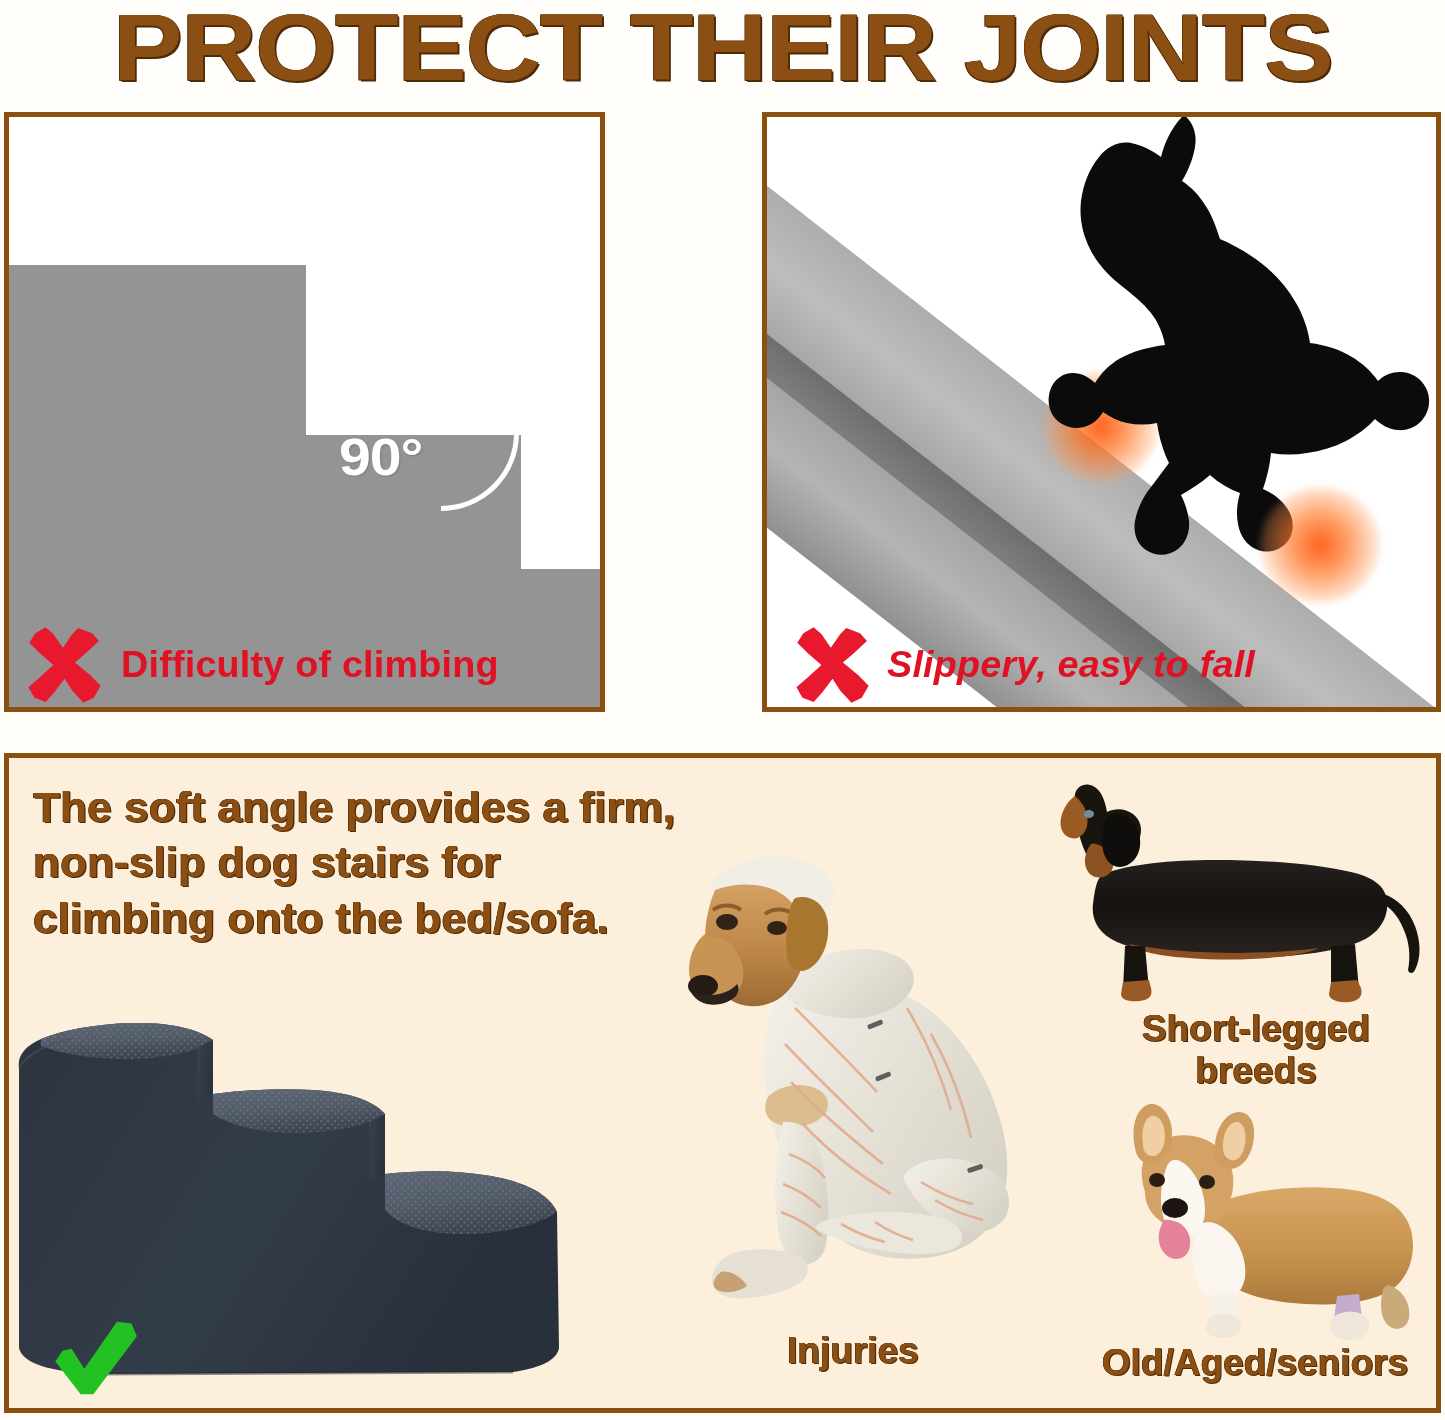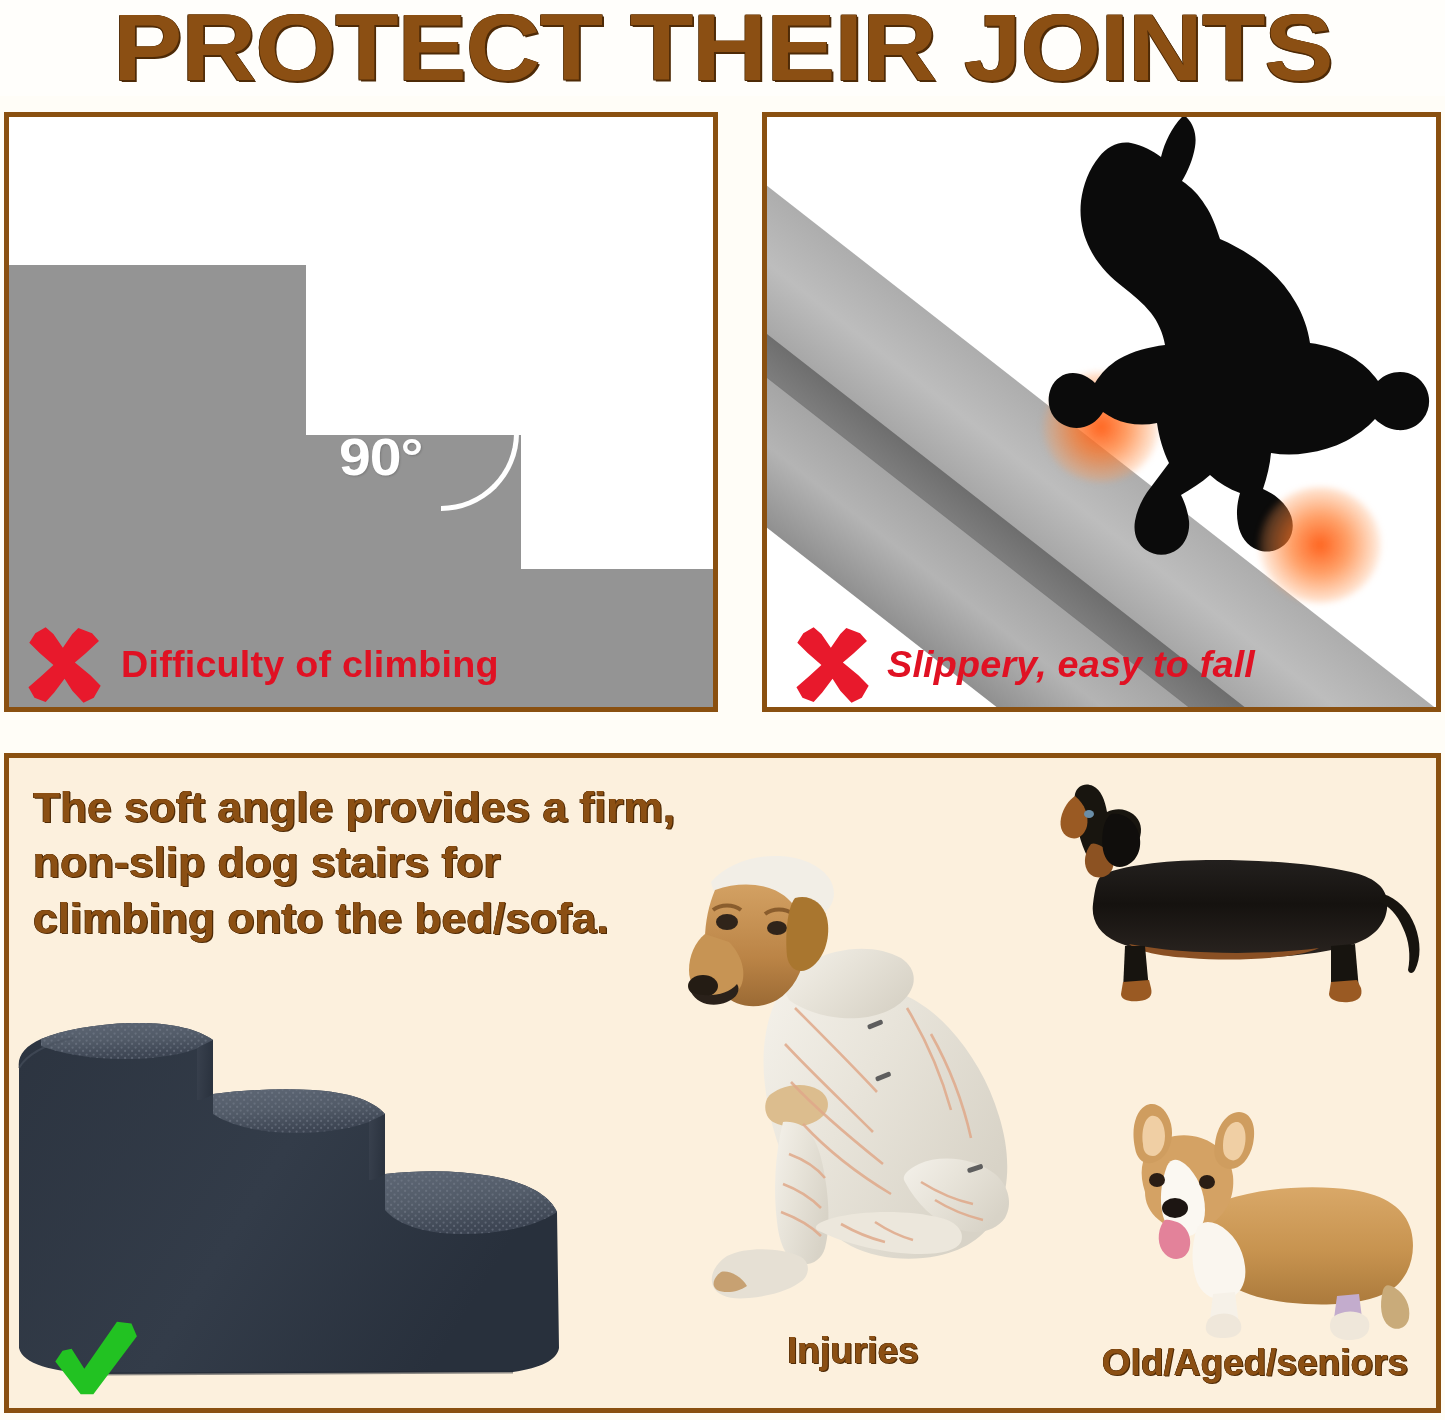--- a/index.html
+++ b/index.html
@@ -35,21 +35,21 @@
   }
 
   
   .panel {
     position: absolute;
     border: 5px solid #8a5010;
     background: #ffffff;
     overflow: hidden;
   }
 
-  #panel-stairs  { left: 4px;   top: 112px; width: 714px;  height: 600px; }
+  #panel-stairs  { left: 4px;   top: 112px; width: 601px;  height: 600px; }
   #panel-ramp    { left: 762px; top: 112px; width: 679px;  height: 600px; }
   #panel-solution{ left: 4px;   top: 753px; width: 1437px; height: 660px;
                    background: #fcf0dd; }
 
   
   .stair-stage { position: absolute; inset: 0; background: #ffffff; }
 
   .gray-block { position: absolute; background: #949494; }
   #step-tall   { left: 0px;   top: 148px; width: 297px; height: 452px; }
   #step-mid    { left: 297px; top: 318px; width: 215px; height: 282px; }
@@ -354,20 +354,21 @@
     <path d="M86,168 L84,212 L102,216 L110,212 L106,168 Z" fill="#17140f"></path>
     <path d="M84,204 L82,216 C82,222 90,224 100,223 C110,222 114,218 112,210 L110,202 Z" fill="#9a5a23"></path>
     <path d="M292,168 L292,212 L308,218 L320,212 L316,166 Z" fill="#17140f"></path>
     <path d="M292,204 L290,216 C290,222 300,225 310,224 C320,223 324,218 322,210 L318,202 Z" fill="#9a5a23"></path>
 
     <path d="M344,116 C358,120 370,132 376,148 C382,164 382,180 376,192
              C374,196 370,196 369,192 C372,178 370,162 364,150
              C358,136 350,128 340,124 Z" fill="#17140f"></path>
   </svg>
 
+  <div class="photo-caption" id="caption-short">Short-legged breeds</div>
 
   <svg id="photo-bandaged" viewBox="0 0 392 560">
     <defs>
       <linearGradient id="wrapG" x1="0" y1="0" x2="1" y2="0.6">
         <stop offset="0%" stop-color="#f4f1ea"></stop>
         <stop offset="45%" stop-color="#e8e4da"></stop>
         <stop offset="100%" stop-color="#d8d3c7"></stop>
       </linearGradient>
       <linearGradient id="furG" x1="0" y1="0" x2="0" y2="1">
         <stop offset="0%" stop-color="#d3a163"></stop>

